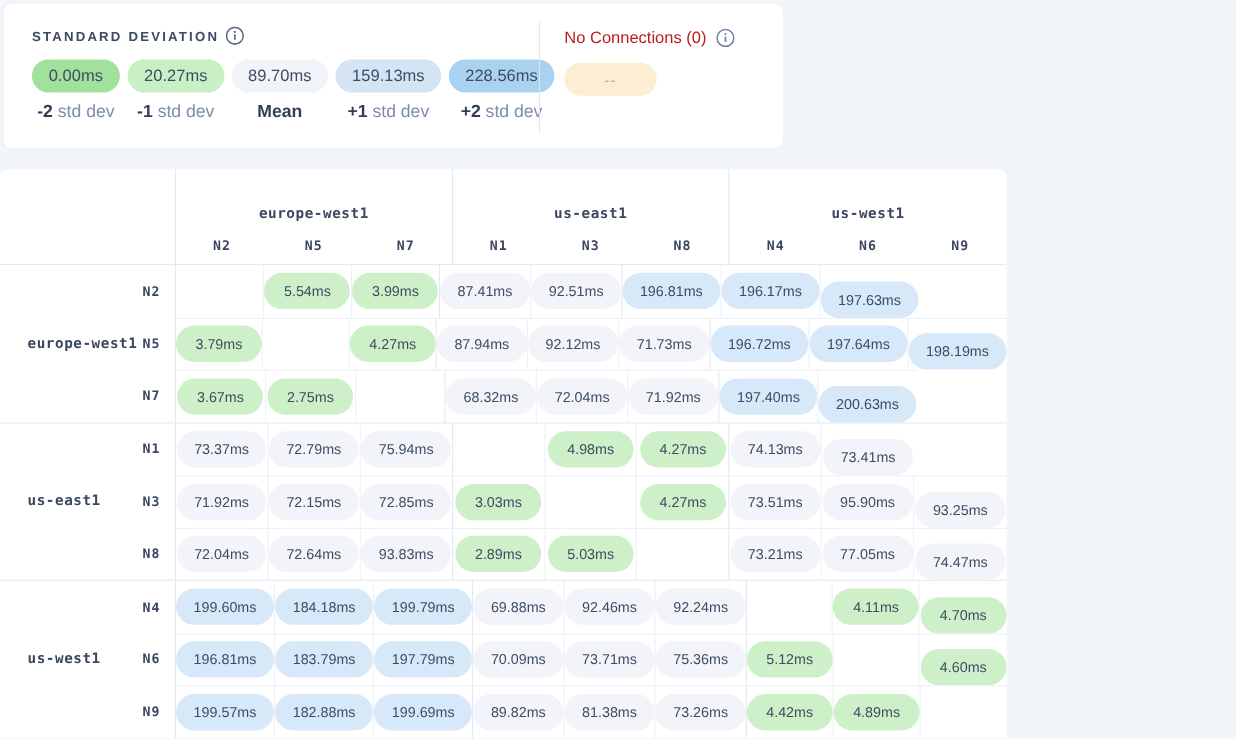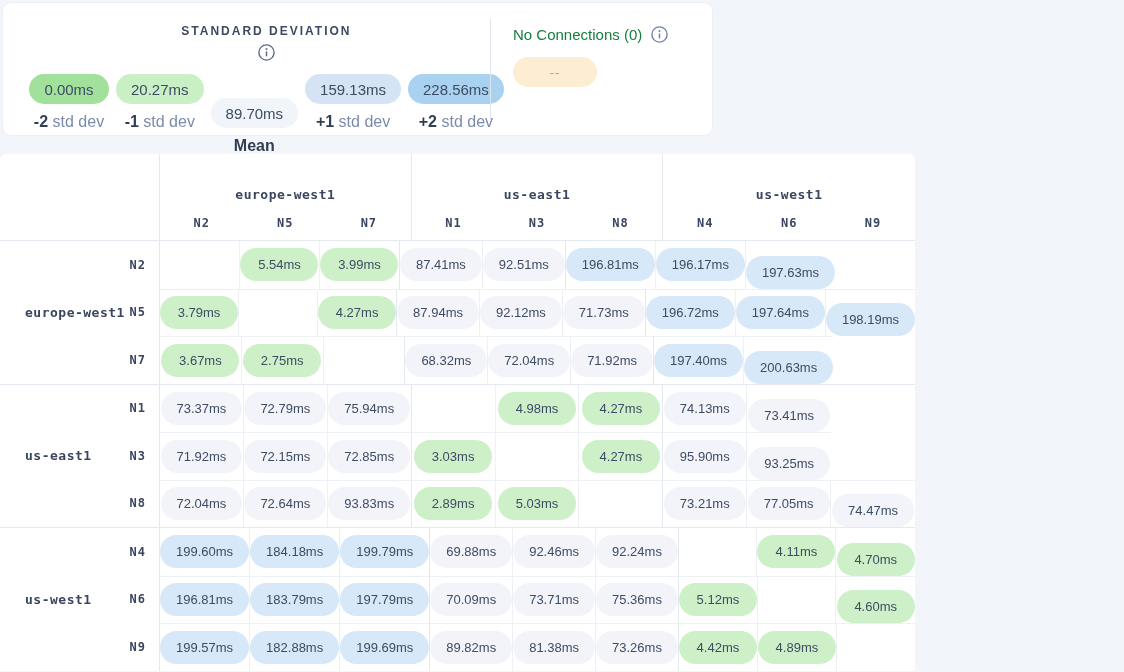--- a/index.html
+++ b/index.html
@@ -14,21 +14,21 @@
 
   
   .top-card {
     position: absolute; left: 2px; top: 2px;
     width: 711px; height: 134px;
     background: #ffffff;
     border: 1px solid #eceff5;
     border-radius: 9px;
   }
   .sd-section { position: absolute; left: 26px; top: 21px; }
-  .sd-title-row { display: flex; align-items: center; gap: 6px; flex-direction: column; }
+  .sd-title-row { display: flex; align-items: center; gap: 6px; }
   .sd-title {
     font-size: 12px; font-weight: bold; letter-spacing: 2px;
     color: #3d4961;
   }
   .info-icon { color: #5d6b85; display: inline-flex; cursor: pointer; }
   .info-icon.blue { color: #6f82a8; }
   .sd-cols { display: flex; gap: 7px; margin-top: 13px; }
   .sd-col { display: flex; flex-direction: column; align-items: center; gap: 9px; }
   .sd-badge {
     height: 30px; min-width: 80px; padding: 0 15px; border-radius: 15px;
@@ -36,21 +36,21 @@
     font-size: 15px; color: #3e4c63;
   }
   .sd-label { font-size: 16px; color: #7b8cab; white-space: nowrap; }
   .sd-label b { color: #323e52; font-weight: bold; }
 
   .vdivider {
     position: absolute; left: 487px; top: 16px;
     width: 1px; height: 102px; background: #dfe3eb;
   }
   .nc-section { position: absolute; left: 510px; top: 23px; }
-  .nc-title-row { display: flex; align-items: center; gap: 9px; font-size: 15px; color: #15803d; }
+  .nc-title-row { display: flex; align-items: center; gap: 9px; font-size: 15px; color: #b91c1c; }
   .nc-badge {
     margin-top: 14px; width: 84px; height: 30px; border-radius: 15px;
     background: var(--beige, #fdeed3);
     color: #9aa3b2; font-size: 13px; letter-spacing: 1px;
     display: flex; align-items: center; justify-content: center;
   }
 
   
   .matrix {
     position: absolute; left: 0; top: 154px;
@@ -112,21 +112,21 @@
     <div class="sd-cols" id="sd-cols">
         <div class="sd-col">
           <div class="sd-badge" style="background: rgb(161, 225, 156);">0.00ms</div>
           <div class="sd-label"><b>-2</b> std dev</div>
         </div>
         <div class="sd-col">
           <div class="sd-badge" style="background: rgb(201, 240, 197);">20.27ms</div>
           <div class="sd-label"><b>-1</b> std dev</div>
         </div>
         <div class="sd-col">
-          <div class="sd-badge" style="background: rgb(241, 244, 249); margin-top: 24px;">89.70ms</div>
+          <div class="sd-badge" style="background: rgb(241, 244, 249);">89.70ms</div>
           <div class="sd-label"><b>Mean</b></div>
         </div>
         <div class="sd-col">
           <div class="sd-badge" style="background: rgb(212, 228, 244);">159.13ms</div>
           <div class="sd-label"><b>+1</b> std dev</div>
         </div>
         <div class="sd-col">
           <div class="sd-badge" style="background: rgb(169, 210, 241);">228.56ms</div>
           <div class="sd-label"><b>+2</b> std dev</div>
         </div>
@@ -306,20 +306,23 @@
           <div class="badge gray">72.85ms</div>
         </div>
         <div class="cell">
           <div class="badge green">3.03ms</div>
         </div>
         <div class="cell"></div>
         <div class="cell gb">
           <div class="badge green">4.27ms</div>
         </div>
         <div class="cell">
+          <div class="badge gray">73.51ms</div>
+        </div>
+        <div class="cell">
           <div class="badge gray">95.90ms</div>
         </div>
         <div class="cell last">
           <div class="badge gray">93.25ms</div>
         </div>
       </div>
       <div class="mrow rt">
         <div class="row-head mono">
           <div class="node-label">N8</div>
         </div>

